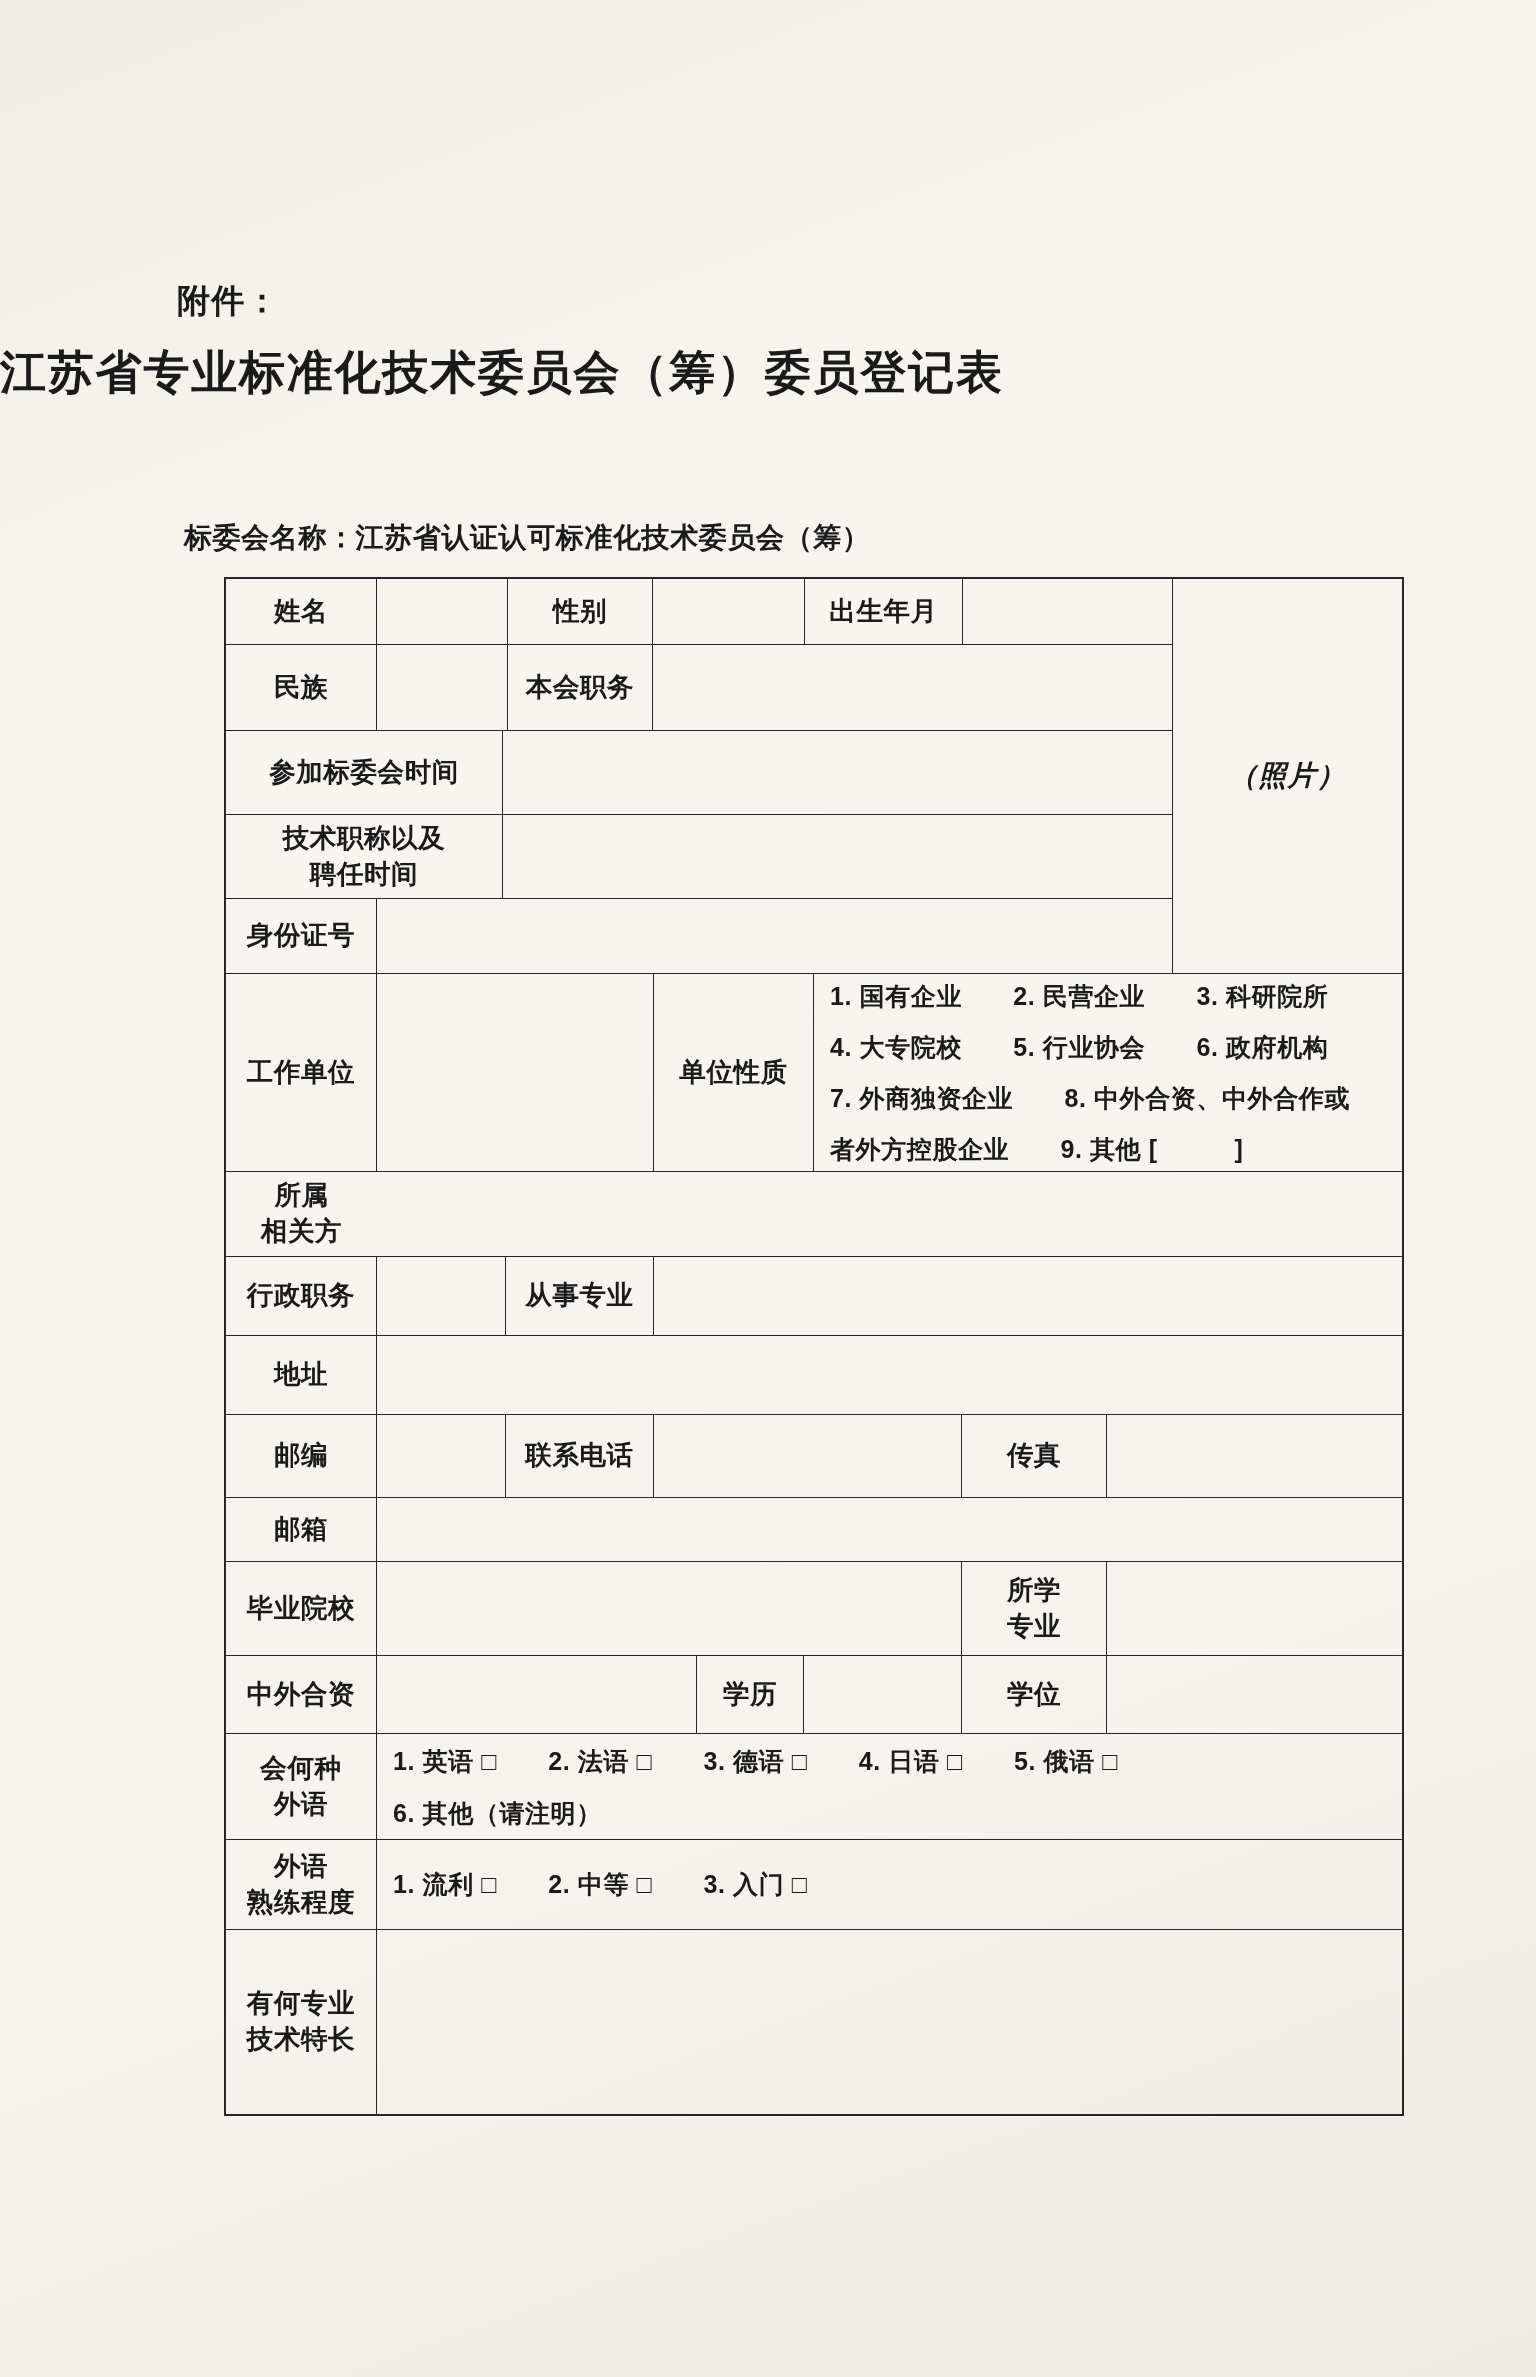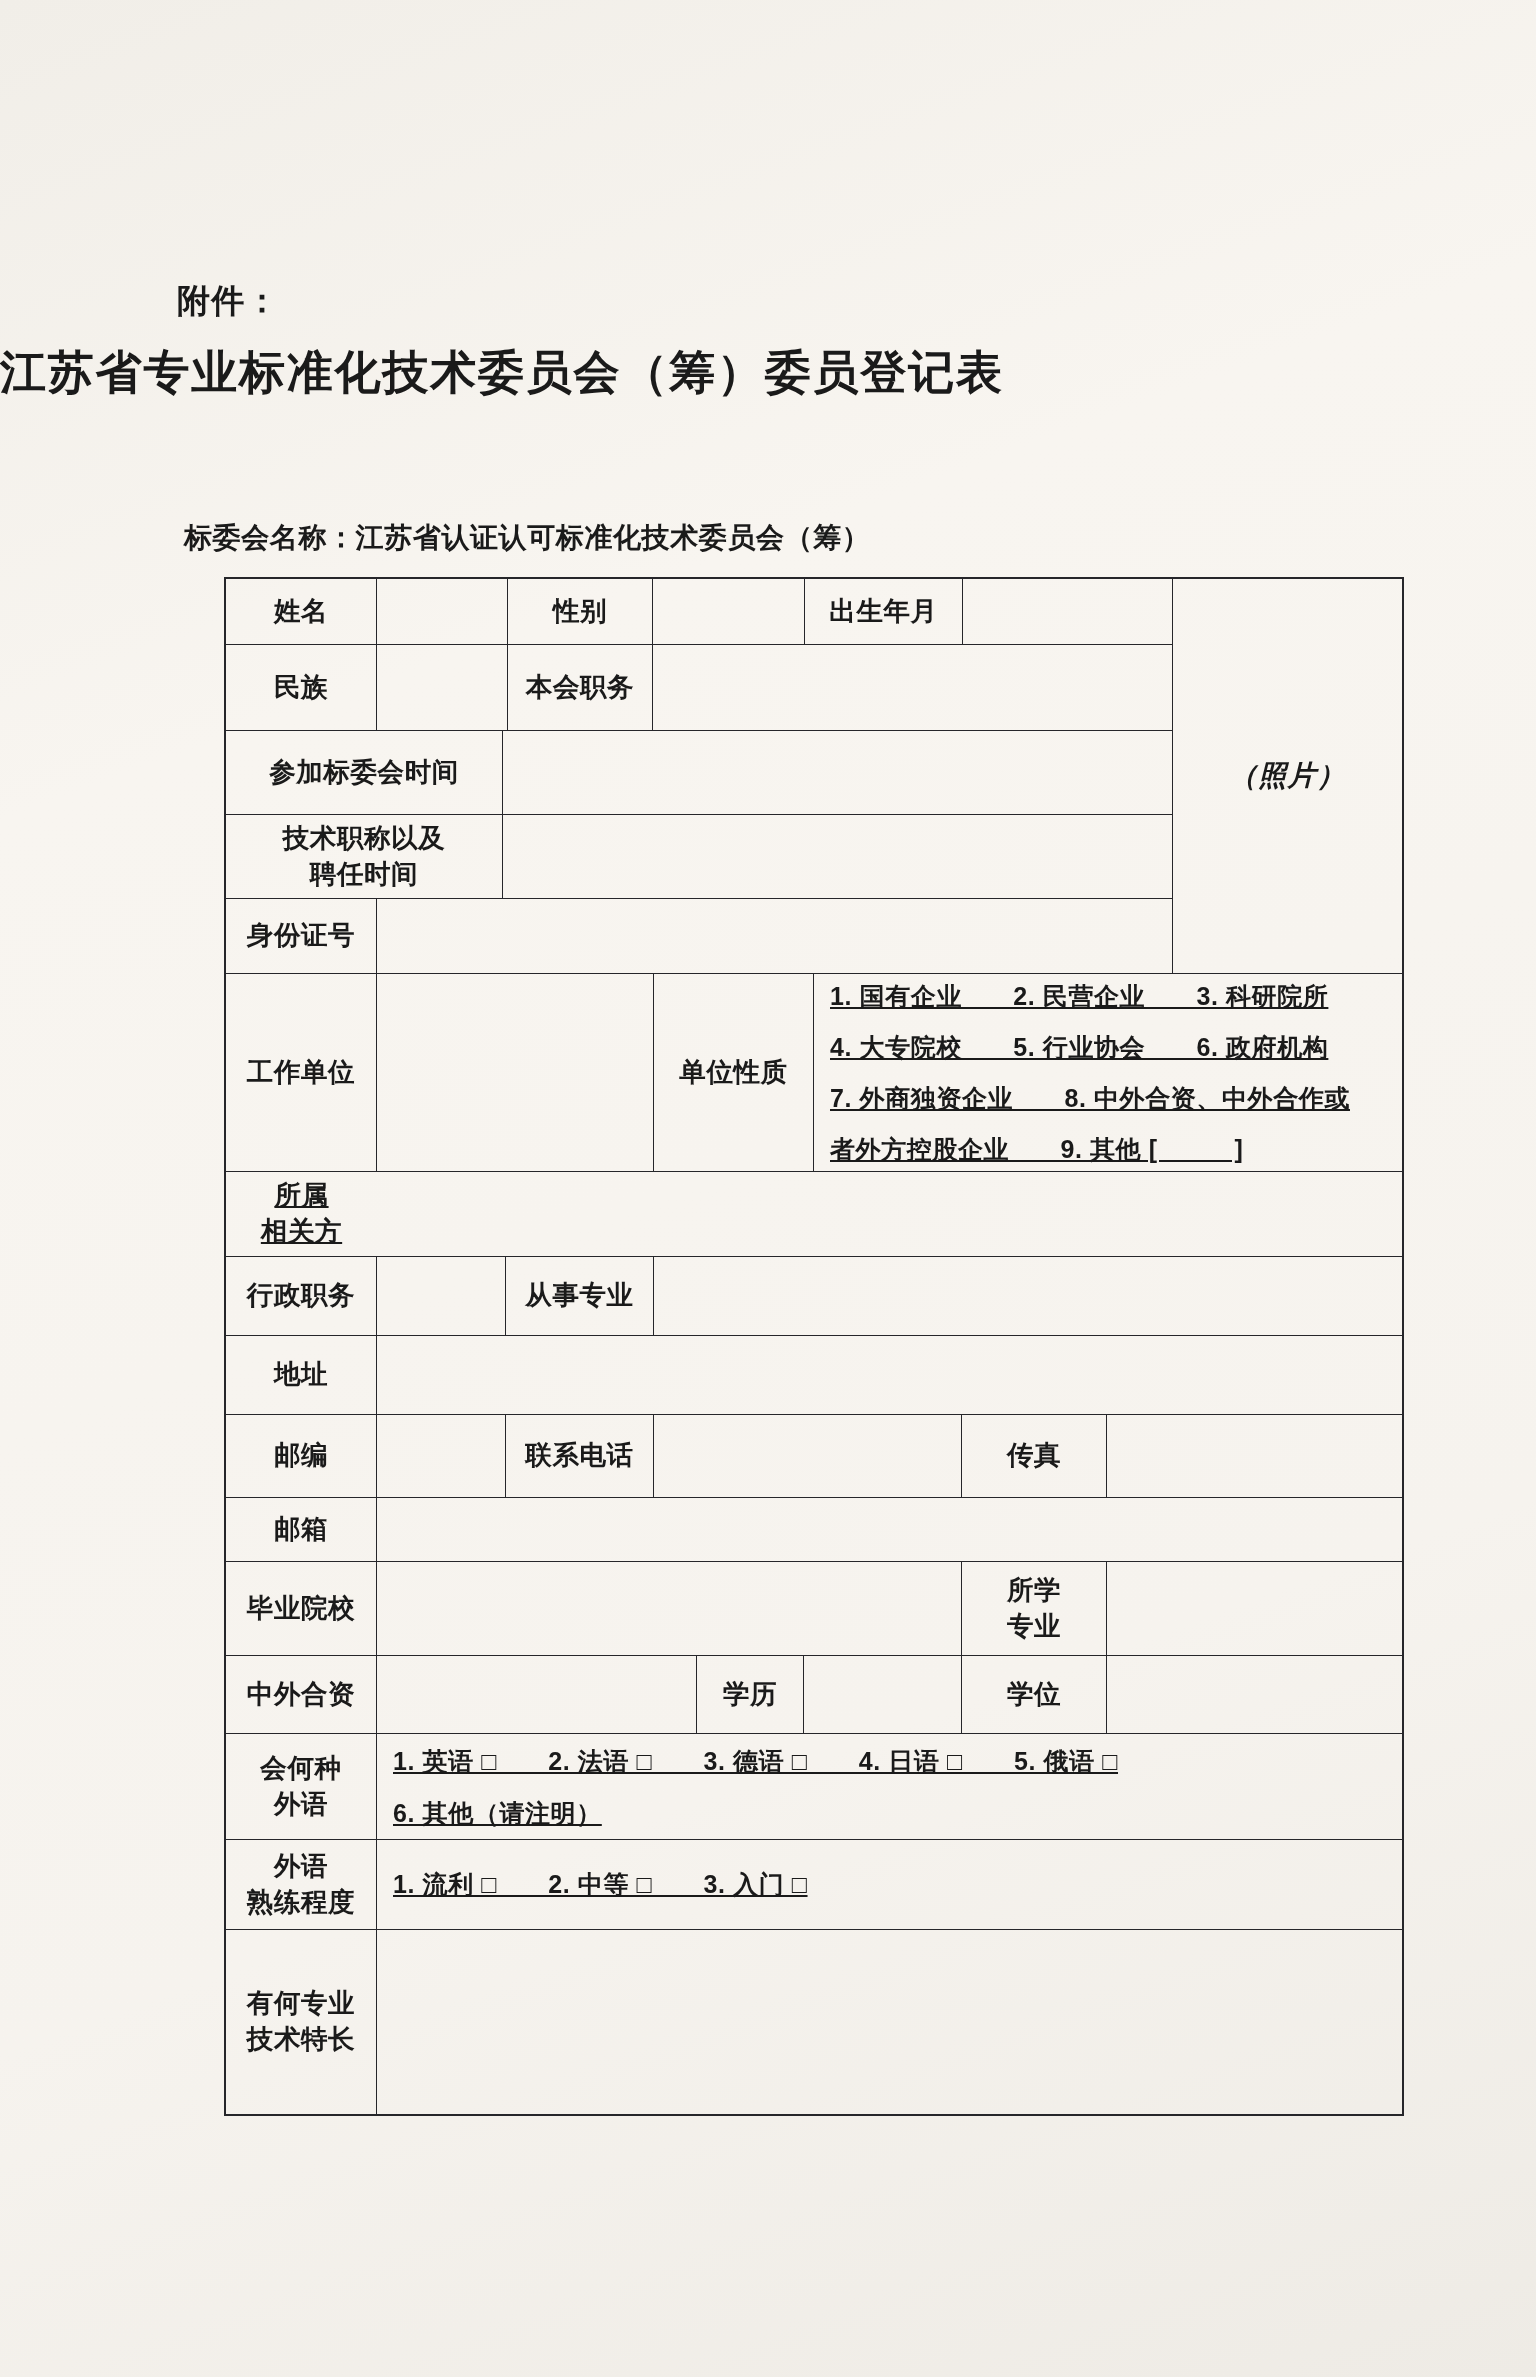--- a/index.html
+++ b/index.html
@@ -18,21 +18,21 @@
   .attachment { position:absolute; left:177px; top:243px; font-size:33px; letter-spacing:1.2px;margin-top:36px; }
   .title { position:absolute; left:0; top:342px; width:100%; font-size:46px; letter-spacing:1.8px; }
   .committee-line { position:absolute; left:184px; top:519px; font-size:28px; letter-spacing:0.6px; }
   .form-table { position:absolute; left:182px; top:577px; width:1180px; border:2.5px solid #26262a;margin-left:42px; }
   .top-section { display:flex; }
   .top-rows { width:946px; }
   .photo-cell { flex:1; border-left:1.8px solid #26262a; display:flex; align-items:center; justify-content:center; font-size:28px; letter-spacing:1.2px;font-style:italic; }
   .row { display:flex; border-top:1.8px solid #26262a; }
   .row.nt { border-top:none; }
   .c { border-right:1.8px solid #26262a; height:100%; }
-  .row .c:last-child { border-right:none;text-decoration:underline; }
+  .row .c:last-child { border-right:none; }
   .lab { display:flex; flex-direction:column; align-items:center; justify-content:center; text-align:center; font-size:26.5px; line-height:1.35; letter-spacing:0.6px; }
   .opt { display:flex; flex-direction:column; justify-content:center; padding-left:16px; font-size:25px; letter-spacing:0.6px; }
   .flex { flex:1; }
   .w245{width:151px}.w212{width:131px}.w236{width:145px}.w246{width:152px}.w256{width:158px}
   .w495{width:277px}.w450{width:277px}.w260{width:160px}.w210{width:129px}.w240{width:148px}
   .w500{width:308px}.w950{width:585px}.w520{width:320px}.w174{width:107px}
   .r1{height:65px}.r2{height:86px}.r3{height:84px}.r4{height:84px}.r5{height:75px}
   .r6{height:198px}.r7{height:85px}.r8{height:79px}.r9{height:79px}.r10{height:83px}
   .r11{height:64px}.r12{height:94px}.r13{height:78px}.r14{height:106px}.r15{height:90px}.r16{height:185px}
   .lh82 > div{ line-height:51px; }

